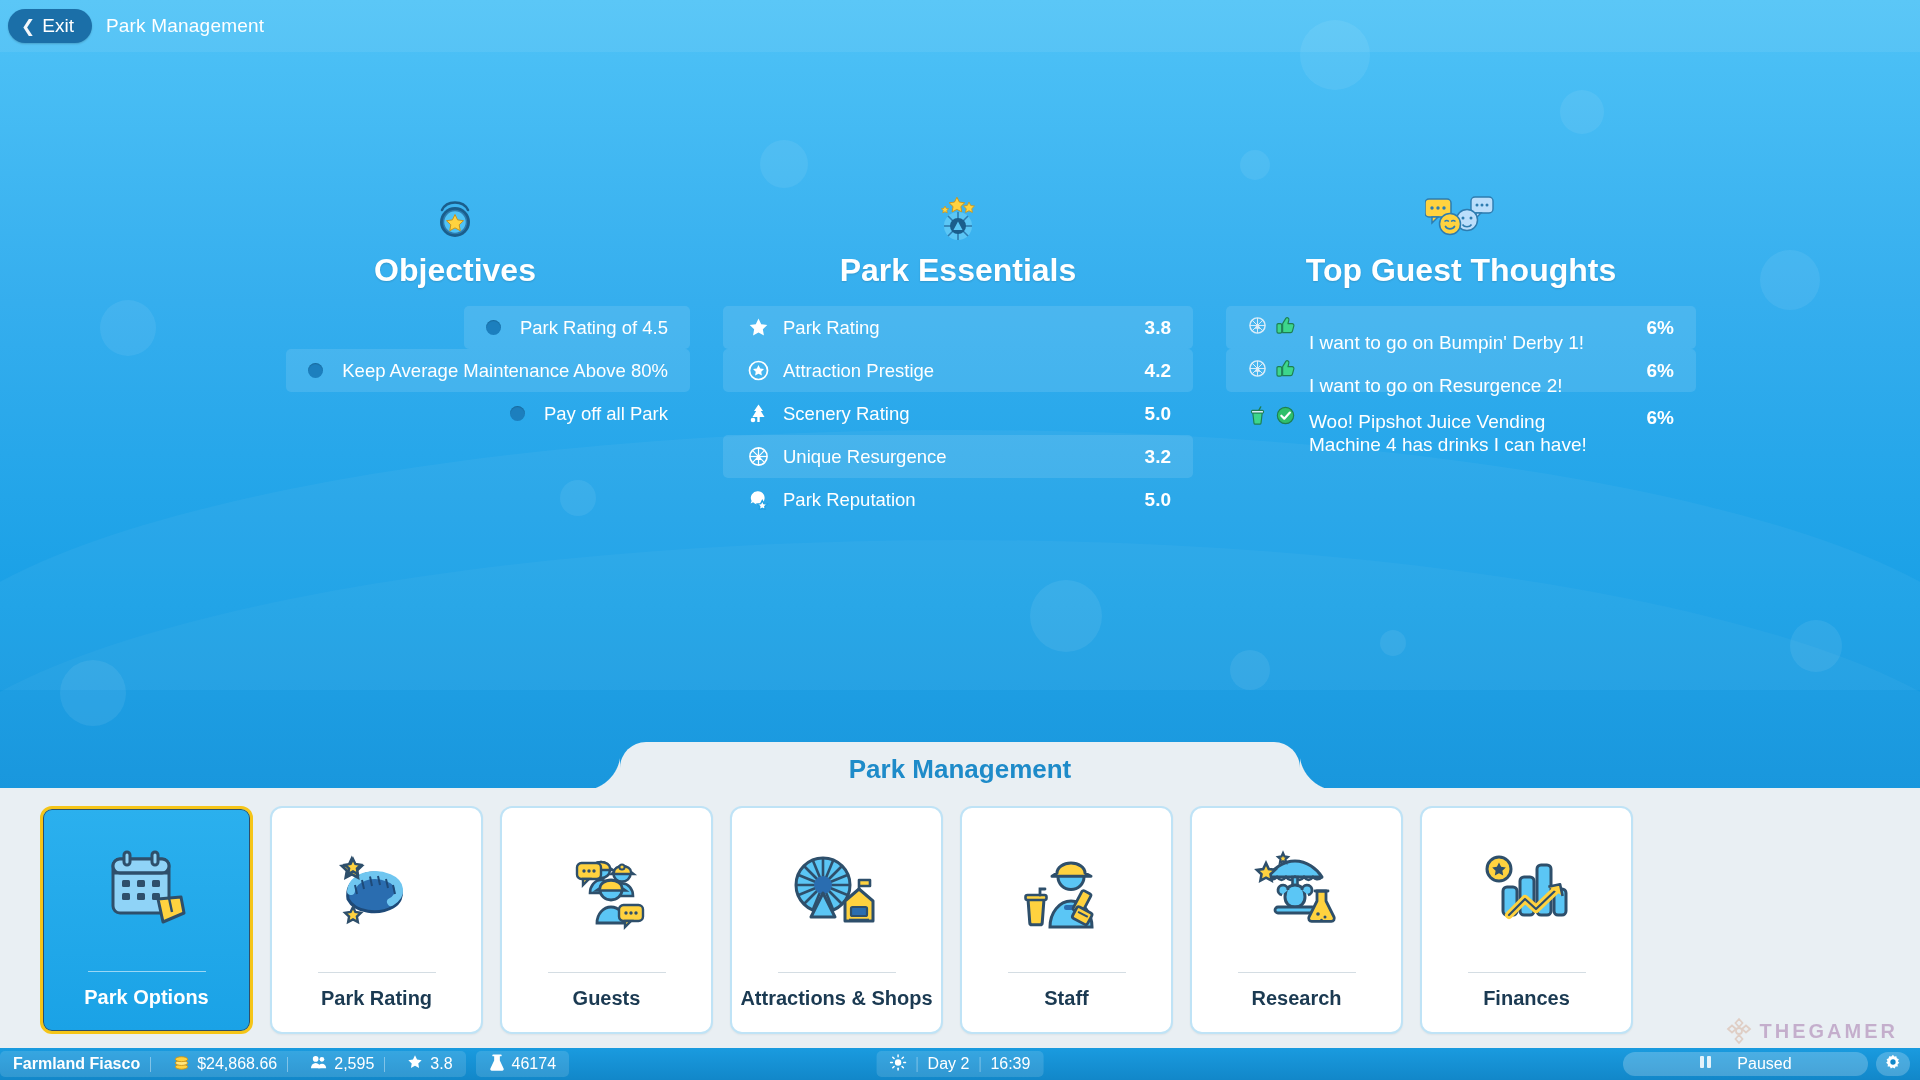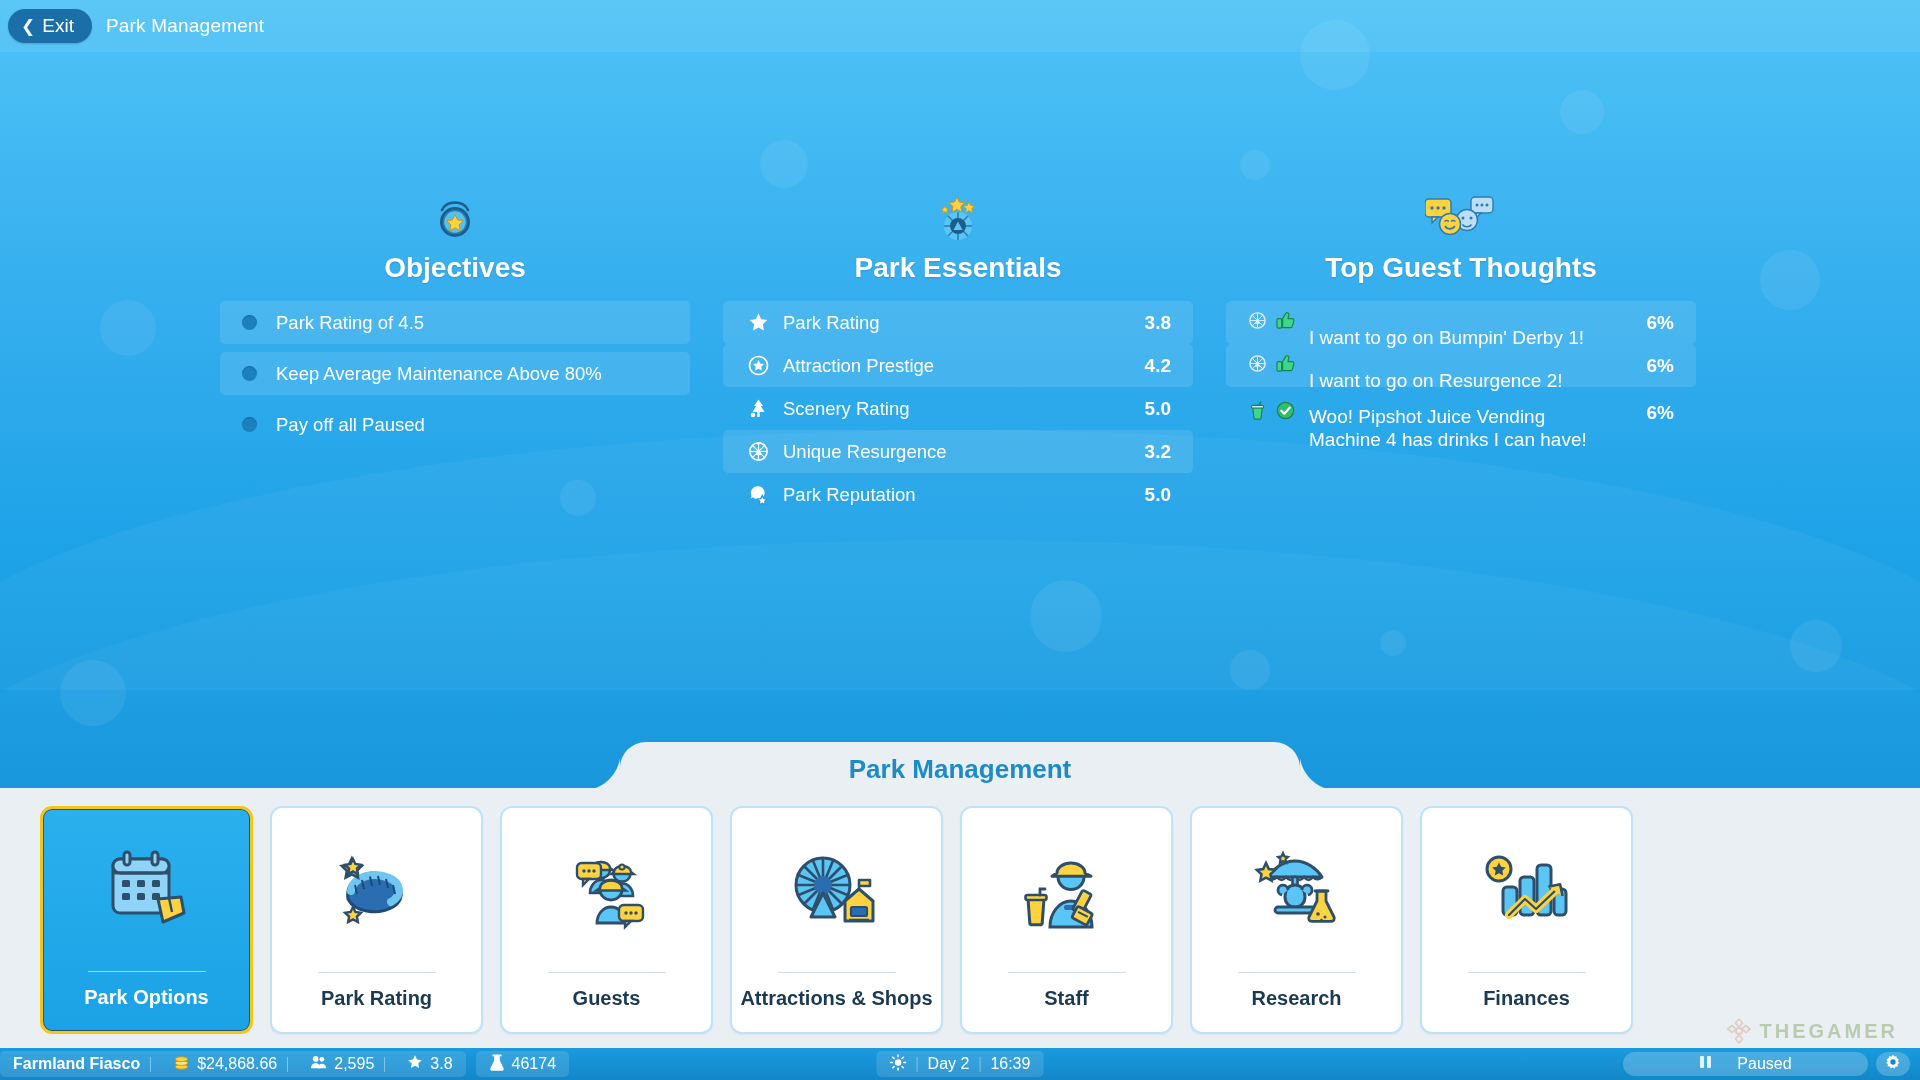--- a/index.html
+++ b/index.html
@@ -44,21 +44,21 @@
     position: absolute; top: 185px; left: 0; width: 100%;
     display: flex; justify-content: flex-start; z-index: 10;
   }
   .col { width: 470px; }
   .col-1 { margin-left: 220px; }
   .col-2 { margin-left: 33px; }
   .col-3 { margin-left: 33px; }
 
   .col-icon { height: 58px; display: flex; align-items: flex-end; justify-content: center; }
   .col-title {
-    text-align: center; color: #fff; font-size: 28px; font-weight: bold;
+    text-align: center; color: #fff; font-size: 32px; font-weight: bold;
     margin-top: 9px; margin-bottom: 17px;
     text-shadow: 0 1px 2px rgba(0,0,0,0.14);
   }
 
   .rows { display: flex; flex-direction: column; }
   .row {
     display: flex; align-items: center;
     height: 52px; padding: 0 22px;
     color: #fff; font-size: 18.5px;
     border-radius: 5px;
@@ -67,21 +67,21 @@
   .row .label { flex: 1; }
   .row .value { font-weight: bold; font-size: 19px; }
 
   
   .obj-dot {
     width: 15px; height: 15px; border-radius: 50%;
     background: #1C7FBE; margin-right: 19px; flex: none;
     box-shadow: inset 0 1px 1px rgba(0,0,0,0.18);
   }
   .col-1 .row { height: 43px; }
-  .col-1 .rows { gap: 8px; }
+  .col-1 .rows { gap: 0; align-items: flex-end; }
 
   
   .ess-icon { width: 26px; margin-right: 12px; flex: none; display:flex; align-items:center; justify-content:center;}
   .col-2 .row { height: 43px; }
 
   
   .col-3 .row { height: 43px; align-items: center; }
   .col-3 .row.tall { height: 52px; }
   .th-icons { display: flex; align-items: center; gap: 9px; margin-right: 14px; flex: none; }
   .th-text { flex: 1; line-height: 1.22; font-size: 19px; padding-right: 10px; margin-top: 30px; }
@@ -162,21 +162,21 @@
     width: 34px; height: 24px; border-radius: 12px;
     background: rgba(255,255,255,0.22);
     display: flex; align-items: center; justify-content: center; cursor: pointer;
   }
 
   .watermark {
     position: absolute; right: 22px; bottom: 34px;
     display: flex; align-items: center; gap: 6px;
     opacity: 0.30; z-index: 25; pointer-events: none;
   }
-  .wm-text { font-size: 20px; letter-spacing: 3px; color: #4d7c0f; font-weight: 600; }
+  .wm-text { font-size: 20px; letter-spacing: 3px; color: #701a75; font-weight: 600; }
 </style>
 </head>
 <body>
 
 <div class="bubbles">
   <div class="wave" style="top:430px;"></div>
   <div class="wave" style="top:540px; background:rgba(255,255,255,0.035);"></div>
   <div class="bub" style="left:1300px; top:20px;  width:70px; height:70px;"></div>
   <div class="bub" style="left:1560px; top:90px;  width:44px; height:44px;"></div>
   <div class="bub" style="left:1240px; top:150px; width:30px; height:30px;"></div>
@@ -215,21 +215,21 @@
       <div class="row alt">
         <span class="obj-dot"></span>
         <span class="label">Park Rating of 4.5</span>
       </div>
       <div class="row alt">
         <span class="obj-dot"></span>
         <span class="label">Keep Average Maintenance Above 80%</span>
       </div>
       <div class="row">
         <span class="obj-dot"></span>
-        <span class="label">Pay off all Paused</span>
+        <span class="label">Pay off all Park</span>
       </div>
     </div>
   </div>
 
   <div class="col col-2">
     <div class="col-icon">
       <svg width="58" height="52" viewBox="0 0 58 52">
         <path d="M28 14.5 l2.3 4.6 5.1.7 -3.7 3.6.9 5.1 -4.6-2.4 -4.6 2.4.9-5.1 -3.7-3.6 5.1-.7z" fill="#FFD23F" stroke="#C9941B" stroke-width=".9" transform="translate(0,-9) scale(1.05) translate(-1.4,0)"></path>
         <path d="M40 11 l1.7 3.5 3.8.5 -2.75 2.7.65 3.8 -3.4-1.8 -3.4 1.8.65-3.8 -2.75-2.7 3.8-.5z" fill="#FFD23F" stroke="#C9941B" stroke-width=".8"></path>
         <path d="M16 15 l1.1 2.3 2.5.35 -1.8 1.75.43 2.5 -2.23-1.18 -2.23 1.18.43-2.5 -1.8-1.75 2.5-.35z" fill="#FFD23F" stroke="#C9941B" stroke-width=".7"></path>

